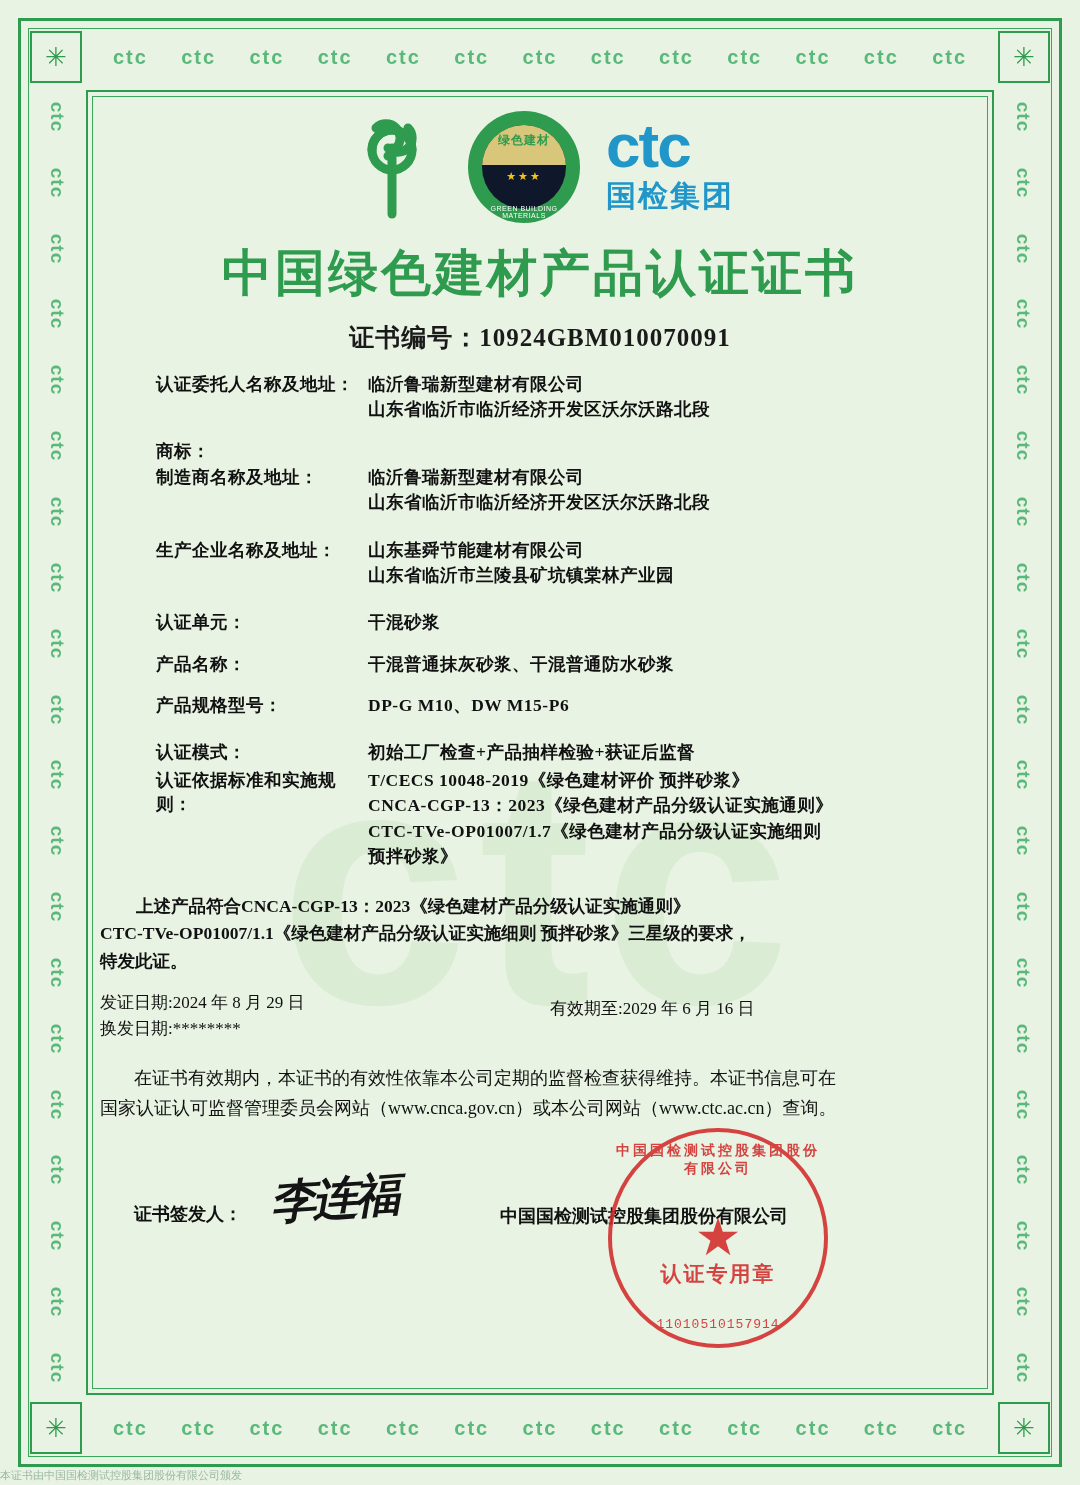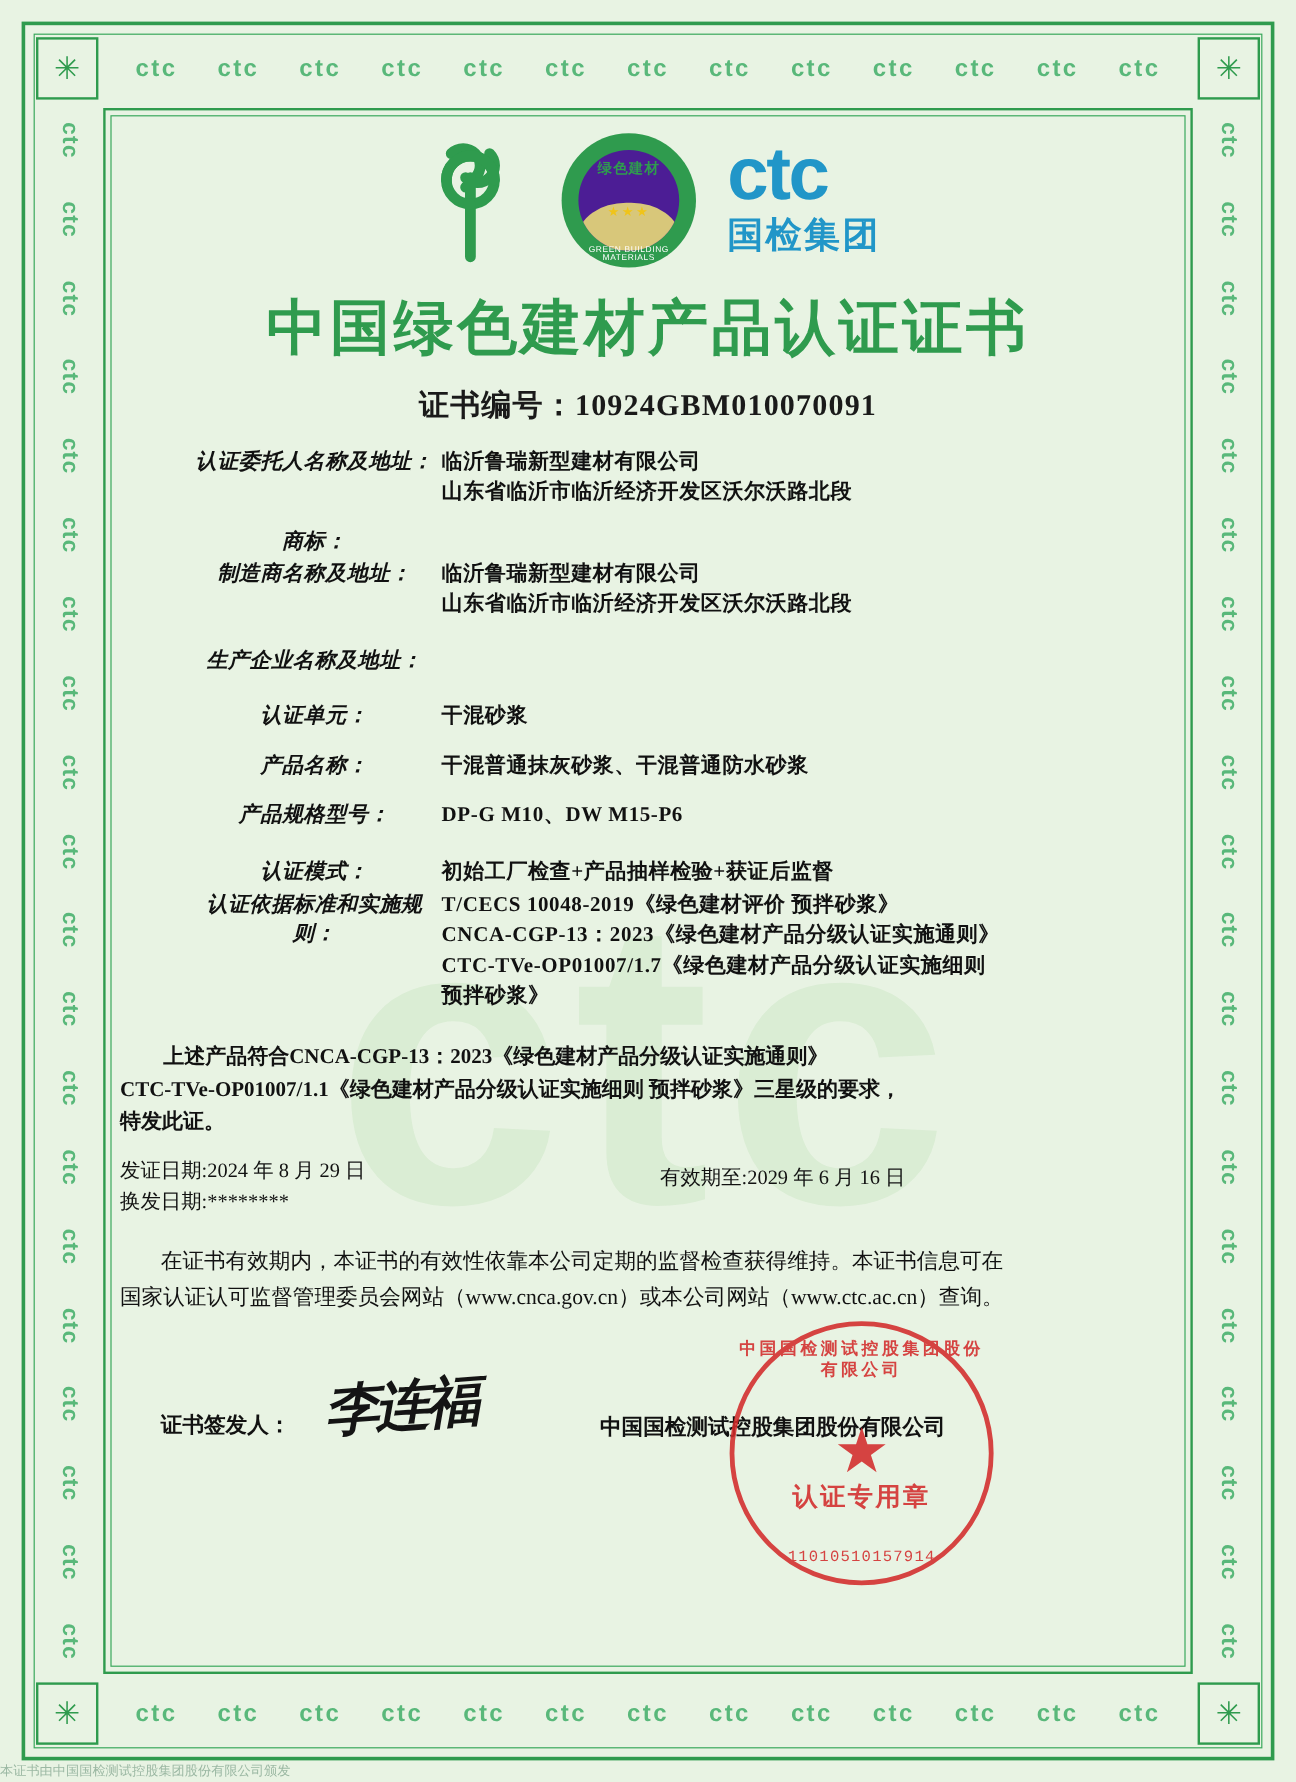--- a/index.html
+++ b/index.html
@@ -140,24 +140,24 @@
   .logo-gbm {
     width: 112px; height: 112px;
     border-radius: 50%;
     background: #2f9b4e;
     position: relative;
     display: flex; align-items: center; justify-content: center;
   }
   .logo-gbm .inner-circle {
     width: 84px; height: 84px;
     border-radius: 50%;
-    background: #4c1d95;
+    background: #0f172a;
     position: relative;
     overflow: hidden;
-    display: flex; align-items: flex-end; justify-content: center;
+    display: flex; justify-content: center;
   }
   .logo-gbm .hill {
     width: 84px; height: 40px;
     background: #d8c77a;
     border-top-left-radius: 40px 28px;
     border-top-right-radius: 40px 28px;
   }
   .logo-gbm .cn-top {
     position: absolute;
     top: 7px; left: 0; right: 0;
@@ -224,27 +224,26 @@
     font-size: 17.5px;
     color: #111;
   }
   .row {
     display: flex;
     align-items: flex-start;
     margin-bottom: 2px;
   }
   .row .label {
     width: 268px;
-    text-align: center;
+    text-align: left;
     padding-left: 56px;
     font-weight: bold;
     letter-spacing: 0.5px;
     box-sizing: border-box;
     flex: none;
-    font-style: italic;
   }
   .row .value {
     flex: 1;
     font-weight: bold;
     letter-spacing: 0.5px;
   }
   .row .value .line { display: block; line-height: 1.45; }
   .spacer-sm { height: 14px; }
   .spacer-md { height: 20px; }
 
@@ -523,20 +522,24 @@
         <div class="value">
           <span class="line">临沂鲁瑞新型建材有限公司</span>
           <span class="line">山东省临沂市临沂经济开发区沃尔沃路北段</span>
         </div>
       </div>
 
       <div class="spacer-md"></div>
 
       <div class="row">
         <div class="label">生产企业名称及地址：</div>
+        <div class="value">
+          <span class="line">山东基舜节能建材有限公司</span>
+          <span class="line">山东省临沂市兰陵县矿坑镇棠林产业园</span>
+        </div>
       </div>
 
       <div class="spacer-md"></div>
 
       <div class="row">
         <div class="label">认证单元：</div>
         <div class="value">
           <span class="line">干混砂浆</span>
         </div>
       </div>

